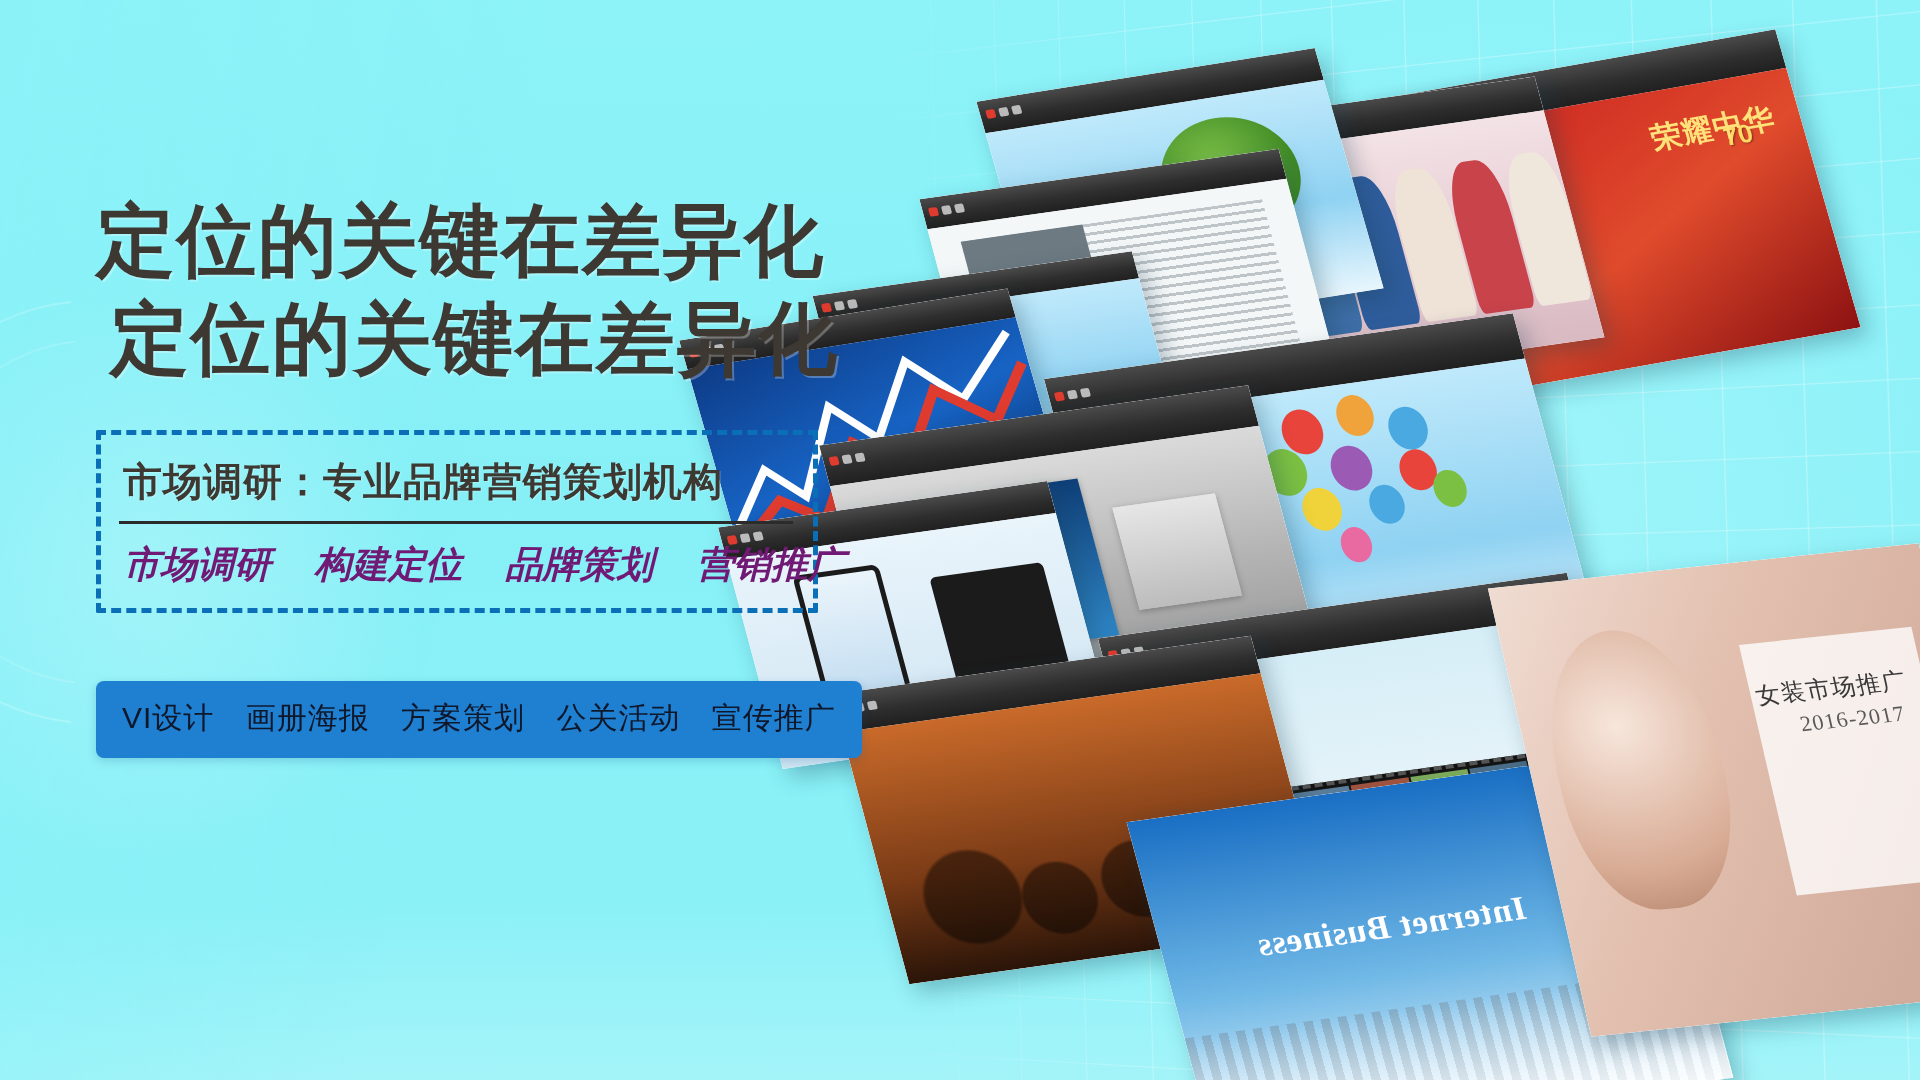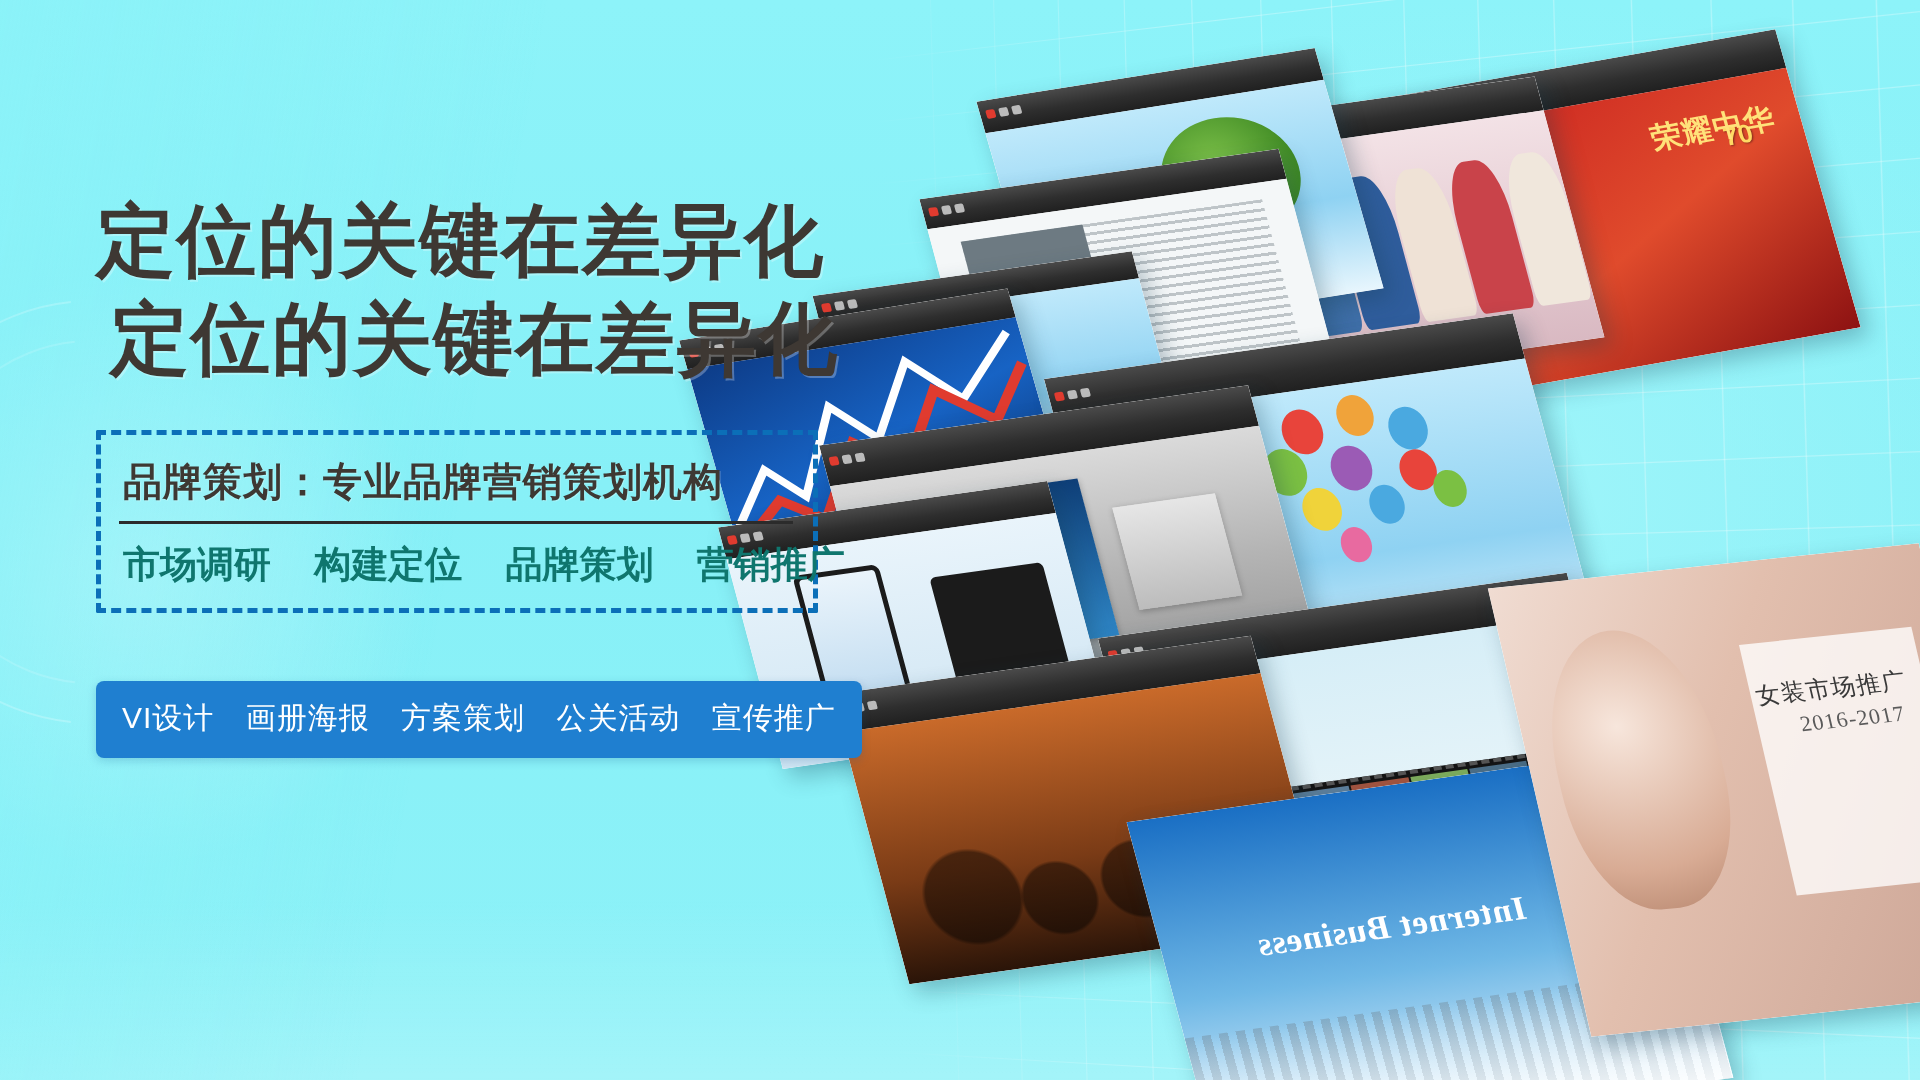--- a/index.html
+++ b/index.html
@@ -112,40 +112,41 @@
   }
   .rule {
     height: 3px;
     background: #2b2b2b;
     margin: 2px 20px 0 18px;
   }
   .services-line {
     font-family: "Liberation Serif", "DejaVu Serif", serif;
     font-weight: 700;
     font-size: 37px;
-    color: #0f766e;
+    color: #701a75;
     padding: 16px 0 4px 22px;
     white-space: nowrap;
+    font-style: italic;
   }
   .services-line .sv { margin-right: 34px; }
   .services-line .sv:last-child { margin-right: 0; }
 
   .cta {
     margin-top: 68px;
     display: inline-block;
     background: #1f7fd0;
     border-radius: 8px;
     padding: 17px 26px 19px 26px;
     box-shadow: 0 3px 10px rgba(12,80,140,0.22);
   }
   .cta-text {
     font-family: "Liberation Sans", "DejaVu Sans", sans-serif;
     font-size: 30px;
     font-weight: 400;
-    color: #ffffff;
+    color: #0f172a;
     letter-spacing: 1px;
     white-space: nowrap;
   }
   .cta-text .tag { margin-right: 22px; }
   .cta-text .tag:last-child { margin-right: 0; }
 
   
   .collage {
     position: absolute;
     right: -40px;
@@ -538,21 +539,21 @@
   <div class="overlay-fade"></div>
 
   <div class="copy">
 
     <div class="headline">
       <div>定位的关键在差异化</div>
       <div class="l2">定位的关键在差异化</div>
     </div>
 
     <div class="dashed-box">
-      <div class="agency-line">品牌策划：专业品牌营销策划机构</div>
+      <div class="agency-line">市场调研：专业品牌营销策划机构</div>
       <div class="rule"></div>
       <div class="services-line">
         <span class="sv">市场调研</span>
         <span class="sv">构建定位</span>
         <span class="sv">品牌策划</span>
         <span class="sv">营销推广</span>
       </div>
     </div>
 
     <div class="cta">

